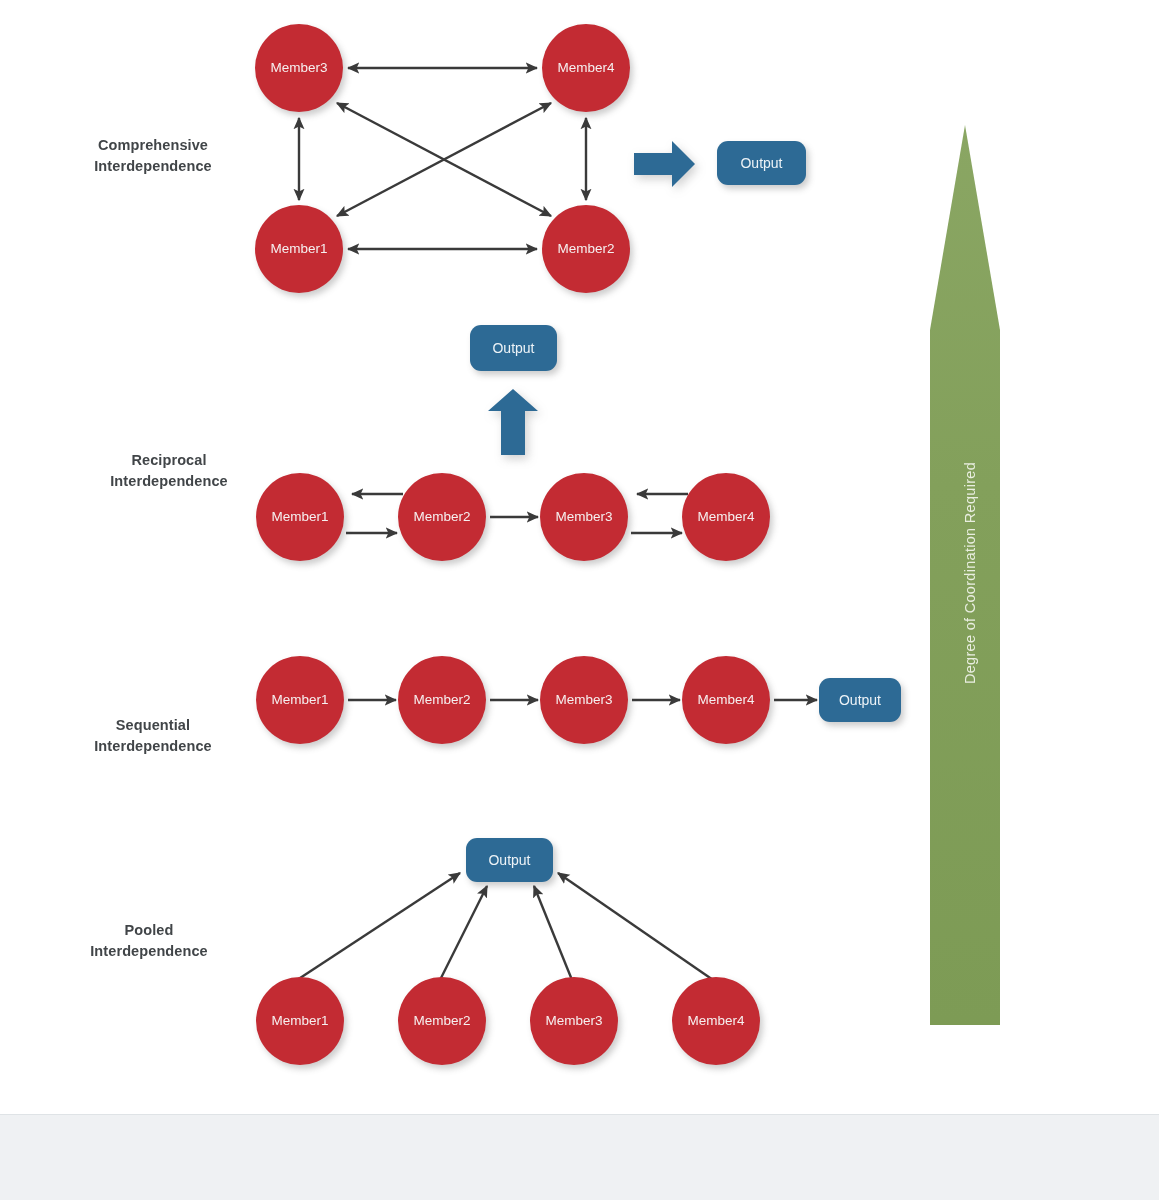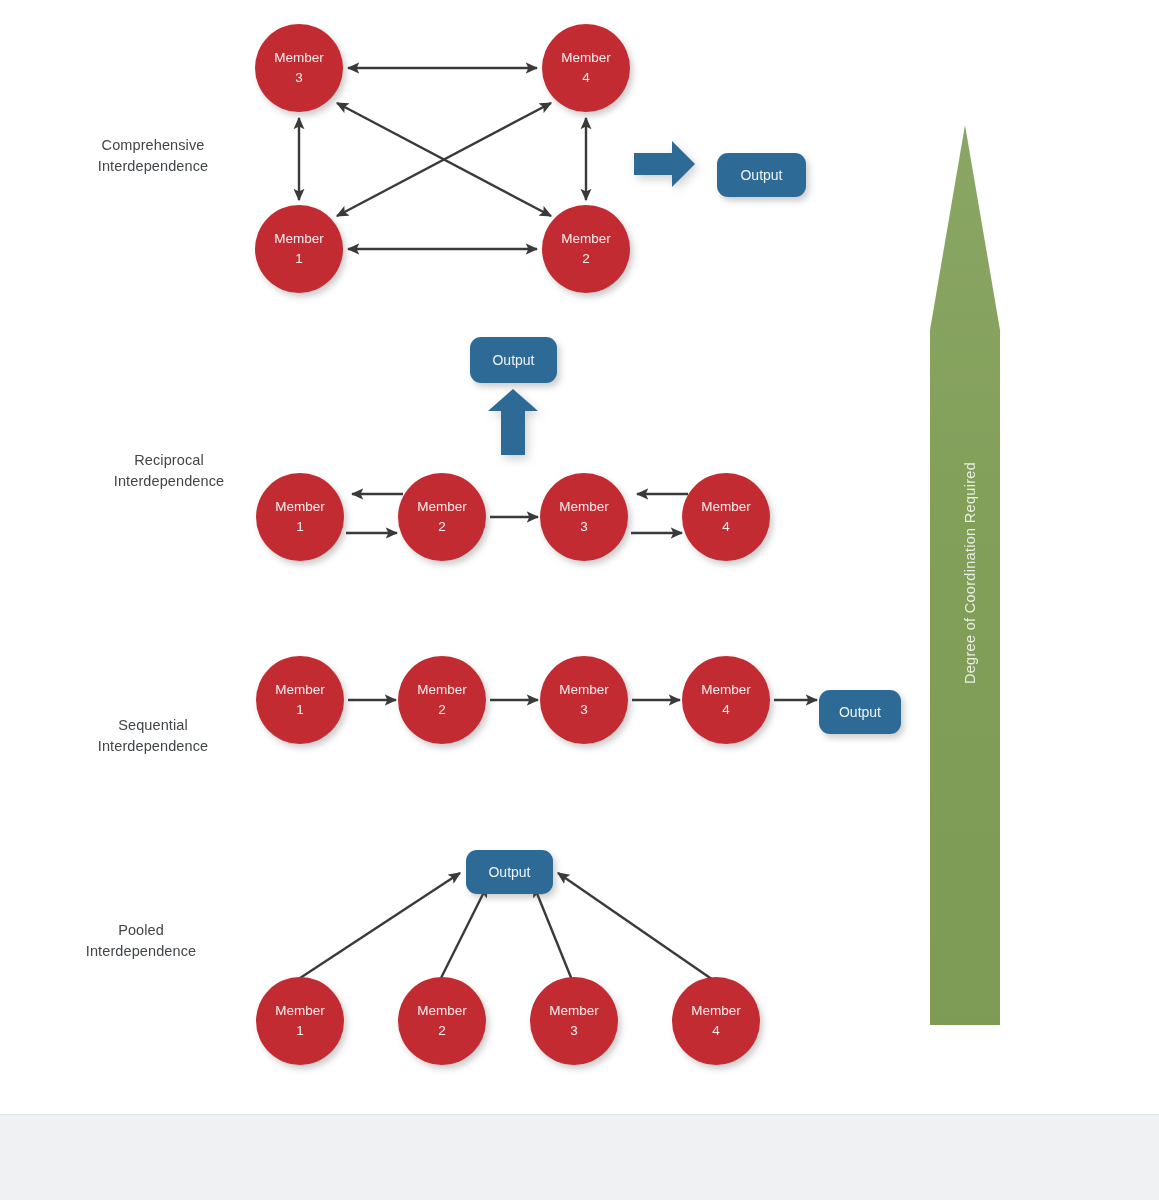--- a/index.html
+++ b/index.html
@@ -40,58 +40,57 @@
     top: 0;
     width: 1159px;
     height: 1114px;
   }
   
   .row-label {
     position: absolute;
     width: 250px;
     text-align: center;
     font-size: 14.5px;
-    font-weight: normal;
+    font-weight: bold;
     color: #414548;
     line-height: 1.42;
     letter-spacing: 0.1px;
   }
   .row-label .l2 { display: block; }
   
   .member {
     position: absolute;
     width: 88px;
     height: 88px;
     border-radius: 50%;
     background: #c32b33;
     color: #f6f0f0;
     font-size: 13.5px;
     line-height: 1.45;
     text-align: center;
     display: flex;
-    flex-direction: column;
+    flex-direction: row;
     align-items: center;
     justify-content: center;
     box-shadow: 3px 4px 6px rgba(90,90,90,0.30);
     box-sizing: border-box;
   }
   .member .num { display: block; }
   
   .output {
     position: absolute;
     background: #2d6a95;
     color: #edf3f7;
     border-radius: 11px;
     font-size: 14px;
     display: flex;
     align-items: center;
     justify-content: center;
     box-shadow: 3px 4px 6px rgba(90,90,90,0.30);
     box-sizing: border-box;
-    margin-top: 12px;
   }
   
   .block-arrow {
     position: absolute;
     filter: drop-shadow(3px 4px 5px rgba(90,90,90,0.28));
   }
   #green-label {
     position: absolute;
     left: 895px;
     top: 110px;
@@ -260,21 +259,21 @@
     </div>
     <div class="member" style="left:682px; top:656px;">
       <span>Member</span>
       <span class="num">4</span>
     </div>
 
     <div class="output" style="left:819px; top:678px; width:82px; height:44px;">
       <span>Output</span>
     </div>
 
-    <div class="row-label" style="left:16px; top:920px;">
+    <div class="row-label" style="left:24px; top:920px;">
       <span>Pooled</span>
       <span class="l2">Interdependence</span>
     </div>
 
     <div class="output" style="left:466px; top:838px; width:87px; height:44px;">
       <span>Output</span>
     </div>
 
     <div class="member" style="left:256px; top:977px;">
       <span>Member</span>

